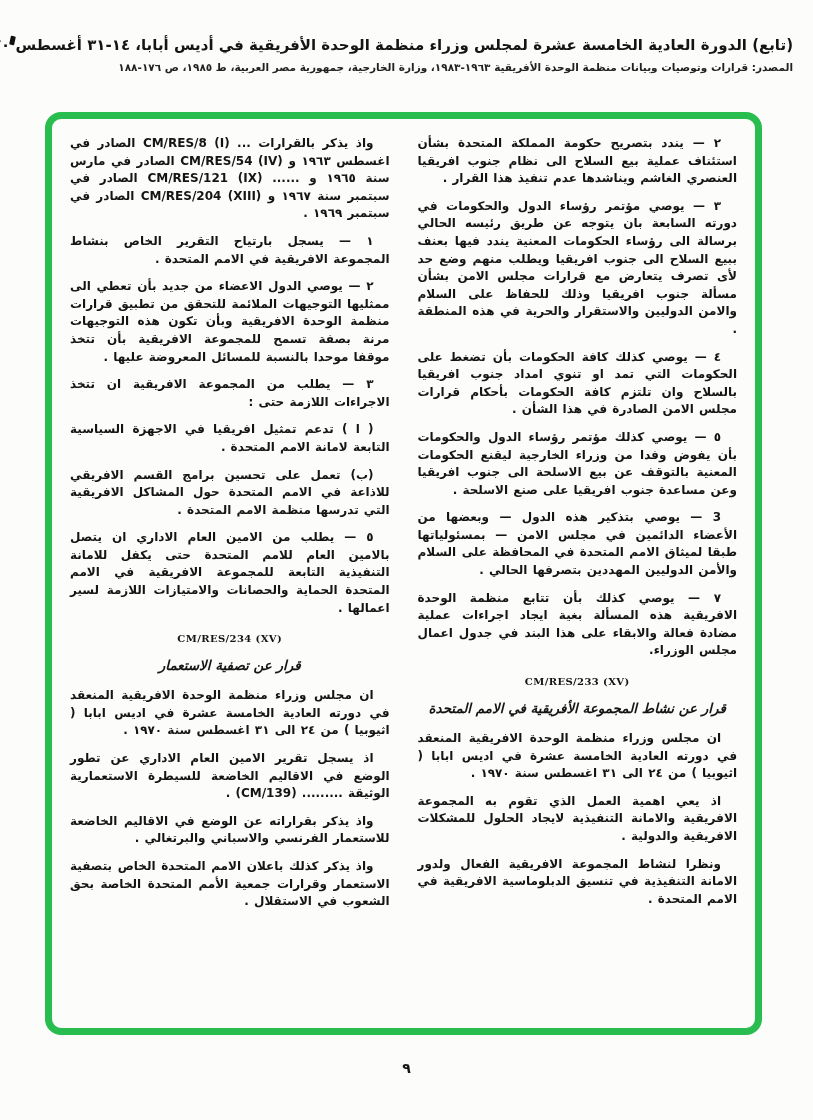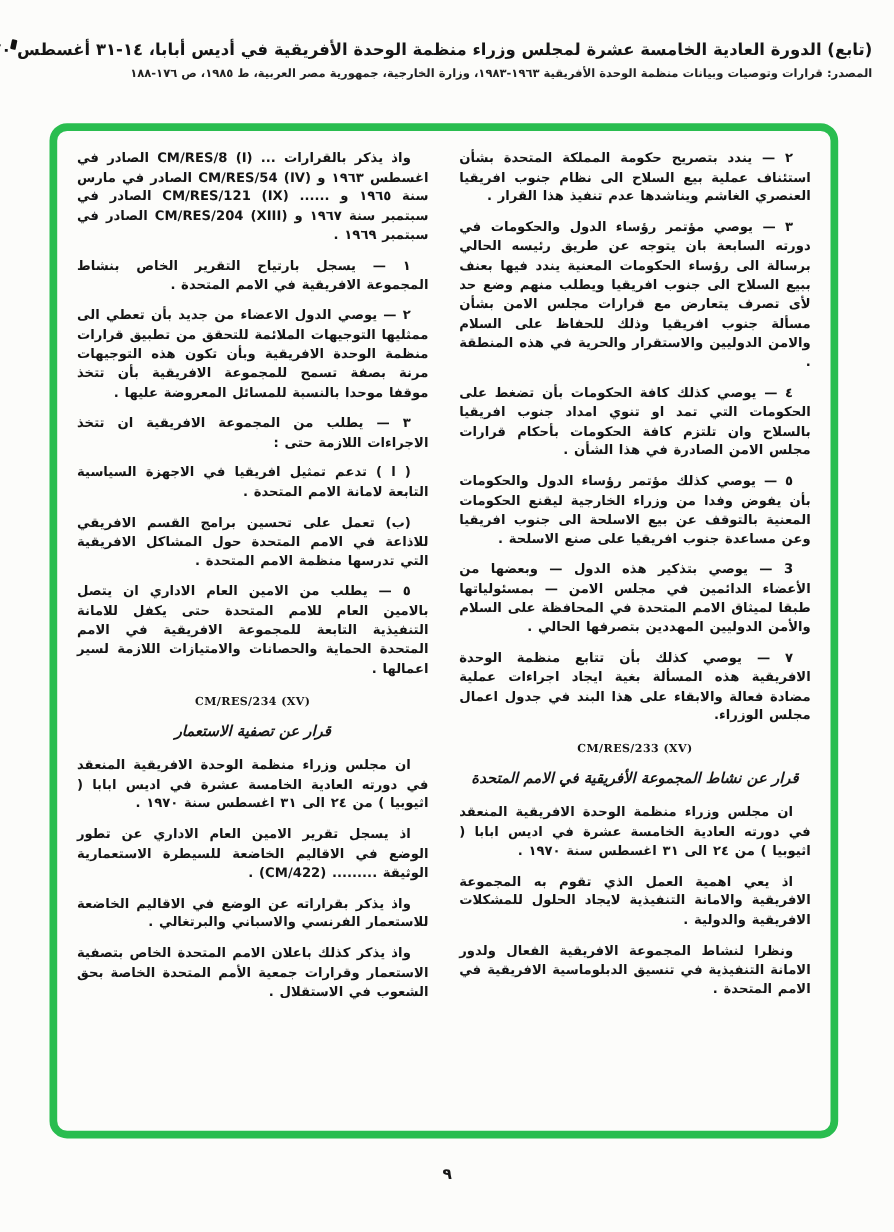--- a/index.html
+++ b/index.html
@@ -90,20 +90,20 @@
     <p class="para">واذ يذكر بالقرارات ... CM/RES/8 (I) الصادر في اغسطس ١٩٦٣ و CM/RES/54 (IV) الصادر في مارس سنة ١٩٦٥ و ...... CM/RES/121 (IX) الصادر في سبتمبر سنة ١٩٦٧ و CM/RES/204 (XIII) الصادر في سبتمبر ١٩٦٩ .</p>
     <p class="para">١ — يسجل بارتياح التقرير الخاص بنشاط المجموعة الافريقية في الامم المتحدة .</p>
     <p class="para">٢ — يوصي الدول الاعضاء من جديد بأن تعطي الى ممثليها التوجيهات الملائمة للتحقق من تطبيق قرارات منظمة الوحدة الافريقية وبأن تكون هذه التوجيهات مرنة بصفة تسمح للمجموعة الافريقية بأن تتخذ موقفا موحدا بالنسبة للمسائل المعروضة عليها .</p>
     <p class="para">٣ — يطلب من المجموعة الافريقية ان تتخذ الاجراءات اللازمة حتى :</p>
     <p class="para">( ا ) تدعم تمثيل افريقيا في الاجهزة السياسية التابعة لامانة الامم المتحدة .</p>
     <p class="para">(ب) تعمل على تحسين برامج القسم الافريقي للاذاعة في الامم المتحدة حول المشاكل الافريقية التي تدرسها منظمة الامم المتحدة .</p>
     <p class="para">٥ — يطلب من الامين العام الاداري ان يتصل بالامين العام للامم المتحدة حتى يكفل للامانة التنفيذية التابعة للمجموعة الافريقية في الامم المتحدة الحماية والحصانات والامتيازات اللازمة لسير اعمالها .</p>
     <p class="ref">CM/RES/234 (XV)</p>
     <h3 class="sec-title">قرار عن تصفية الاستعمار</h3>
     <p class="para">ان مجلس وزراء منظمة الوحدة الافريقية المنعقد في دورته العادية الخامسة عشرة في اديس ابابا ( اثيوبيا ) من ٢٤ الى ٣١ اغسطس سنة ١٩٧٠ .</p>
-    <p class="para">اذ يسجل تقرير الامين العام الاداري عن تطور الوضع في الاقاليم الخاضعة للسيطرة الاستعمارية الوثيقة ......... (CM/422) .</p>
+    <p class="para">اذ يسجل تقرير الامين العام الاداري عن تطور الوضع في الاقاليم الخاضعة للسيطرة الاستعمارية الوثيقة ......... (CM/139) .</p>
     <p class="para">واذ يذكر بقراراته عن الوضع في الاقاليم الخاضعة للاستعمار الفرنسي والاسباني والبرتغالي .</p>
     <p class="para">واذ يذكر كذلك باعلان الامم المتحدة الخاص بتصفية الاستعمار وقرارات جمعية الأمم المتحدة الخاصة بحق الشعوب في الاستقلال .</p>
   </div>
 
 </div>
 
 <div class="page-number">٩</div>
 
 </body></html>

